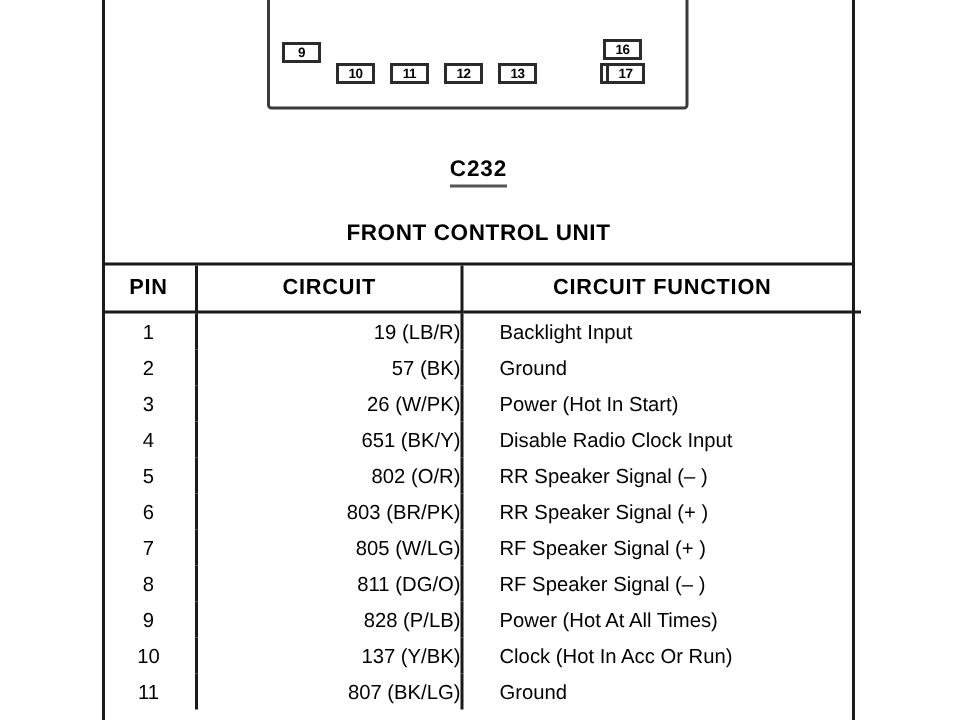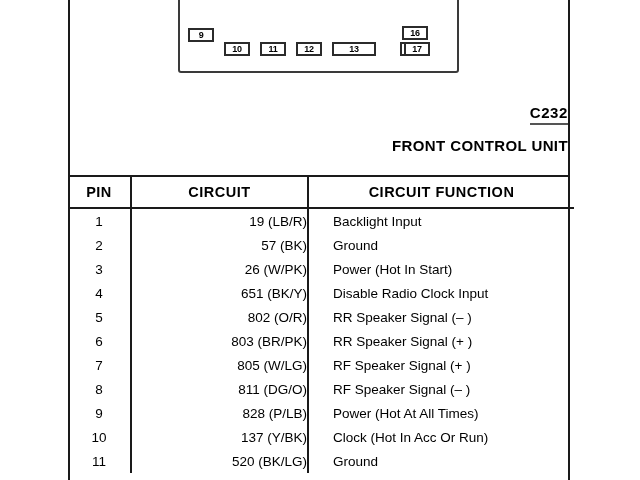--- a/index.html
+++ b/index.html
@@ -65,33 +65,33 @@
     justify-content: center;
     letter-spacing: -0.3px;
   }
 
   
   #caption-block {
     position: absolute;
     left: 70px;
     top: 104px;
     width: 498px;
-    text-align: right;
+    text-align: center;
   }
   #connector-id {
     font-size: 15px;
     font-weight: 700;
     letter-spacing: 0.6px;
     display: inline-block;
     border-bottom: 2px solid #555;
     padding-bottom: 1px;
     line-height: 1.1;
   }
   #unit-name {
-    margin-top: 13px;
+    margin-top: 23px;
     font-size: 15px;
     font-weight: 700;
     letter-spacing: 0.4px;
     line-height: 1.1;
   }
 
   
   #pin-table-wrap {
     position: absolute;
     left: 68px;
@@ -152,21 +152,21 @@
 <div id="page">
 
   <div class="frame-rule left"></div>
   <div class="frame-rule right"></div>
 
   <div id="connector-diagram">
       <div class="pin-box" style="left: 8px; top: 52px; width: 26px; height: 14px;">9</div>
       <div class="pin-box" style="left: 44px; top: 66px; width: 26px; height: 14px;">10</div>
       <div class="pin-box" style="left: 80px; top: 66px; width: 26px; height: 14px;">11</div>
       <div class="pin-box" style="left: 116px; top: 66px; width: 26px; height: 14px;">12</div>
-      <div class="pin-box" style="left: 152px; top: 66px; width: 44px; height: 14px;">13</div>
+      <div class="pin-box" style="left: 152px; top: 66px; width: 26px; height: 14px;">13</div>
       <div class="pin-box" style="left: 188px; top: 66px; width: 26px; height: 14px; margin-left: 32px;">14</div>
       <div class="pin-box" style="left: 224px; top: 66px; width: 26px; height: 14px;">17</div>
       <div class="pin-box" style="left: 222px; top: 50px; width: 26px; height: 14px;">16</div>
     </div>
 
   <div id="caption-block">
     <div id="connector-id">C232</div>
     <div id="unit-name">FRONT CONTROL UNIT</div>
   </div>
 
@@ -225,20 +225,20 @@
             <td class="col-cir">828 (P/LB)</td>
             <td class="col-func">Power (Hot At All Times)</td>
           </tr>
           <tr>
             <td class="col-pin">10</td>
             <td class="col-cir">137 (Y/BK)</td>
             <td class="col-func">Clock (Hot In Acc Or Run)</td>
           </tr>
           <tr>
             <td class="col-pin">11</td>
-            <td class="col-cir">520 (BK/LG)</td>
+            <td class="col-cir">807 (BK/LG)</td>
             <td class="col-func">Ground</td>
           </tr>
         </tbody>
     </table>
   </div>
 
 </div>
 
 </body></html>

